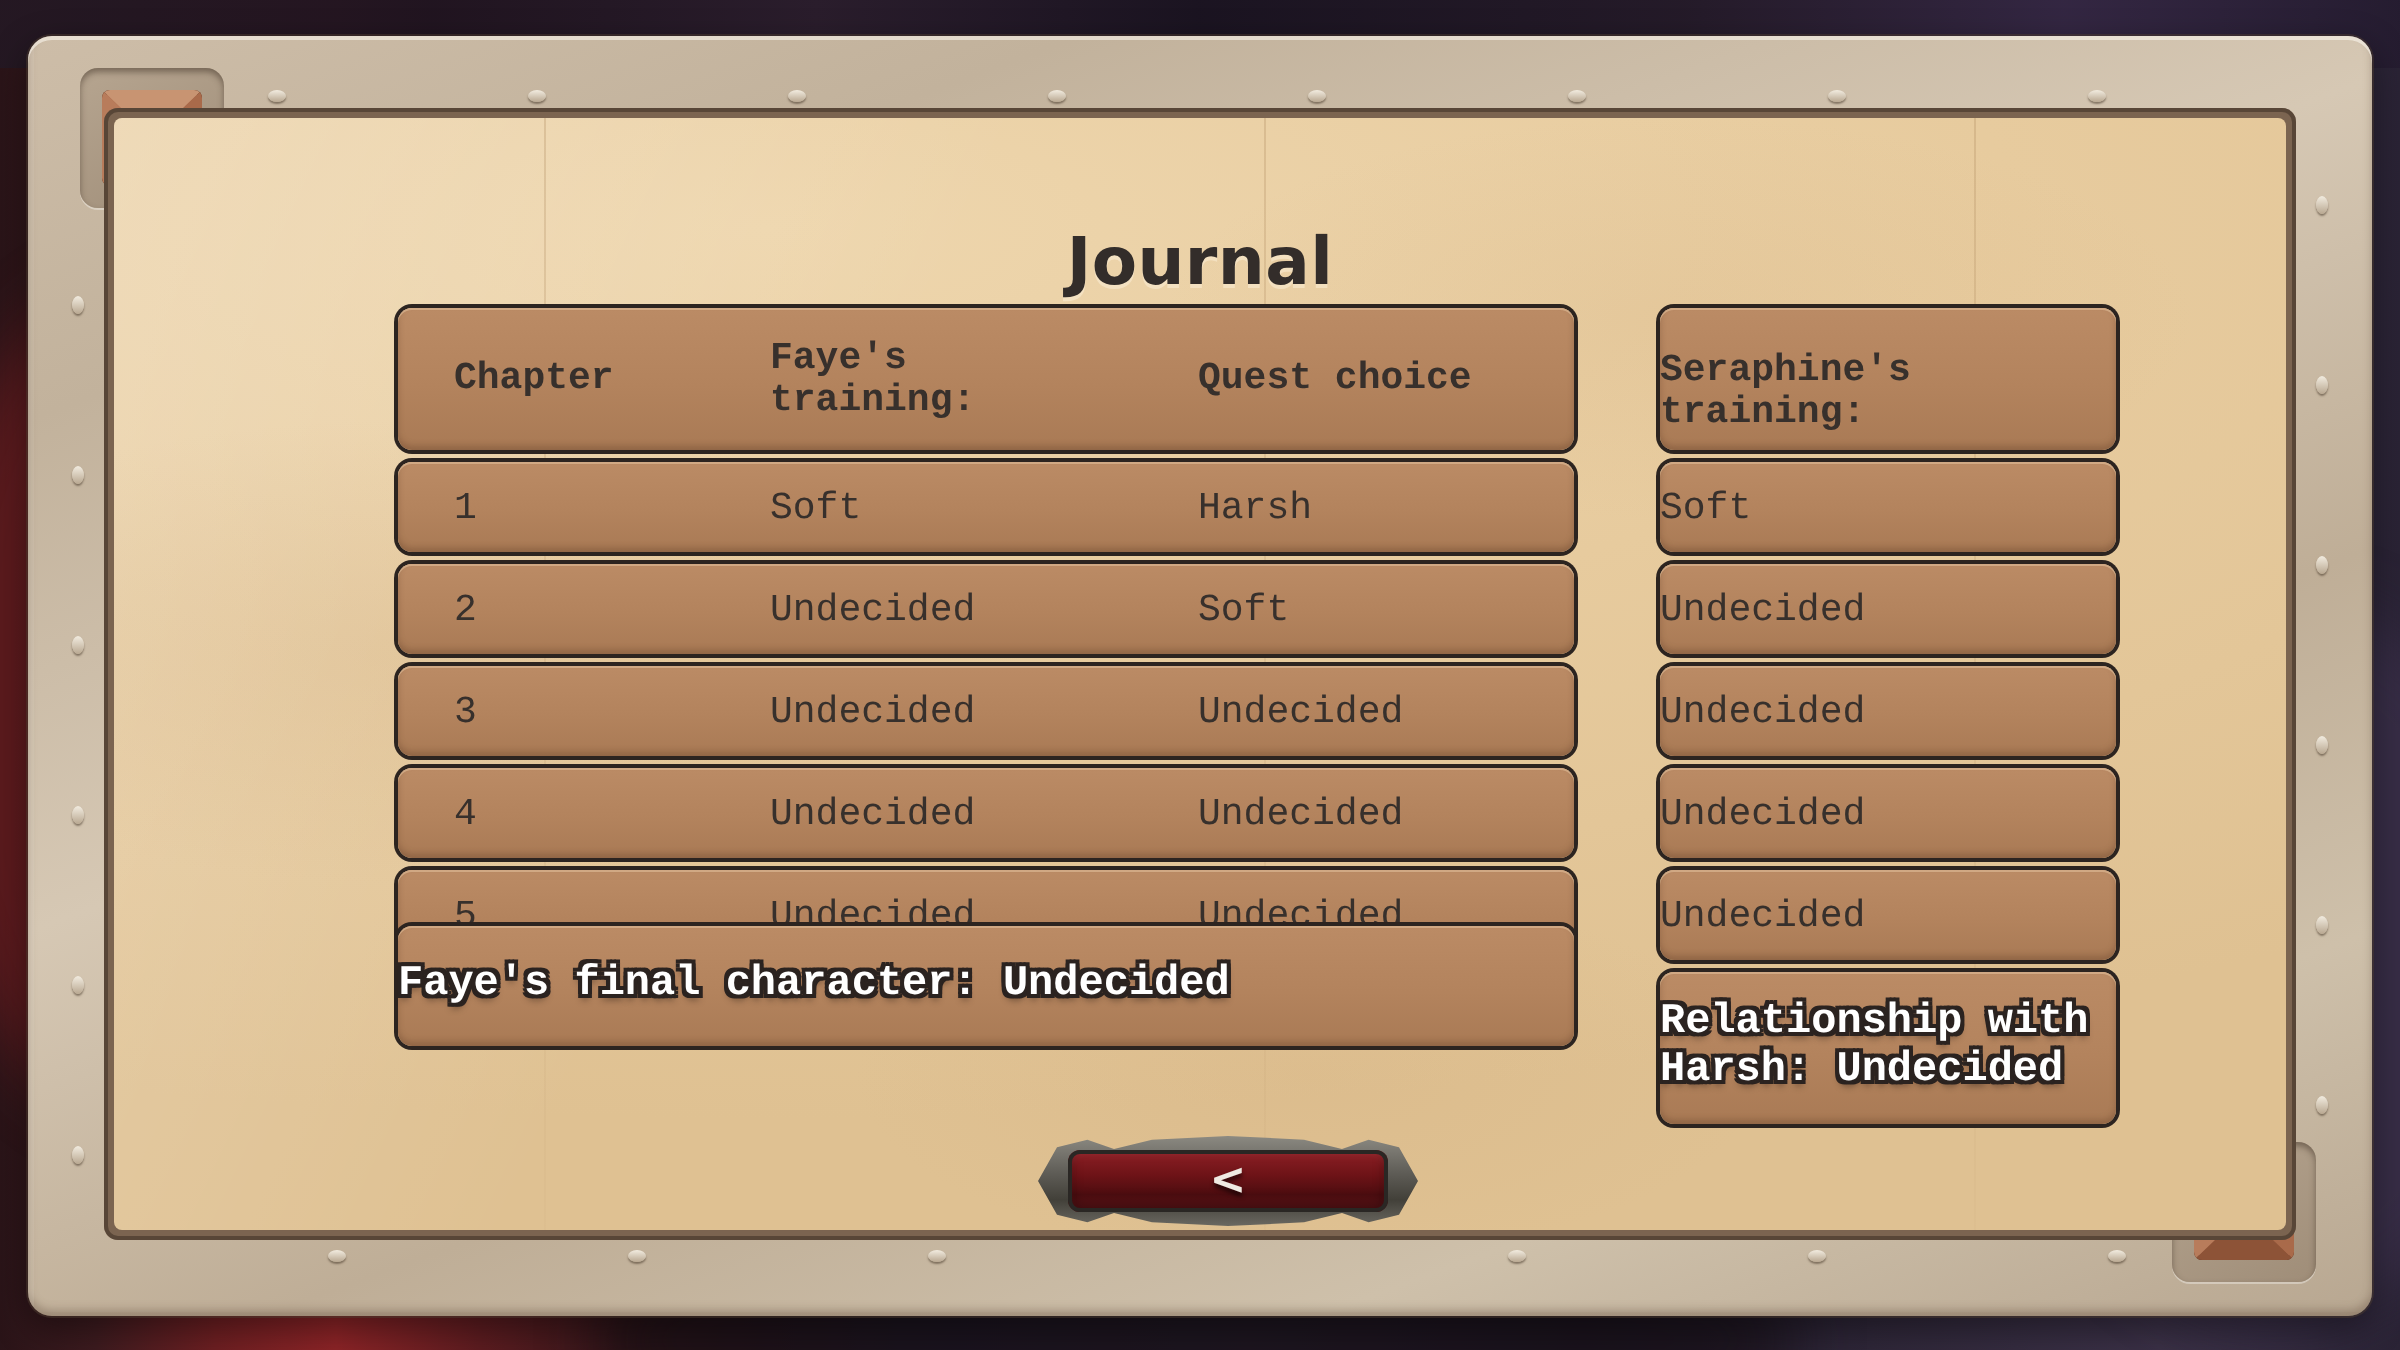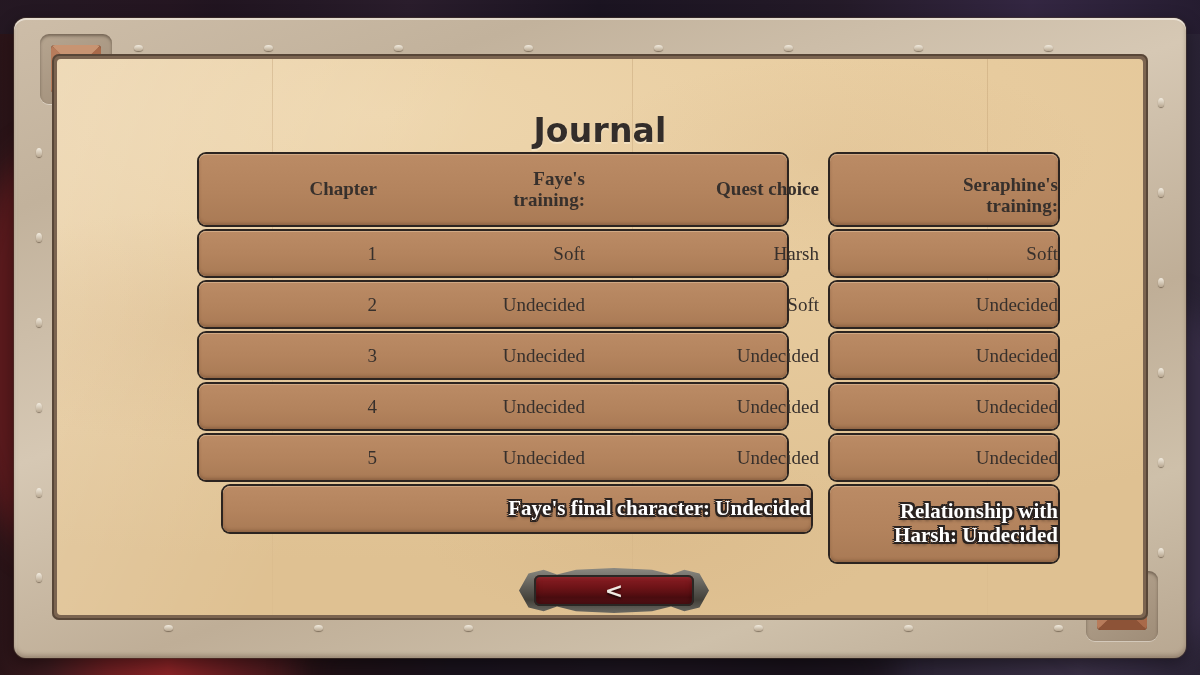--- a/index.html
+++ b/index.html
@@ -124,22 +124,22 @@
     position:absolute;
     background:linear-gradient(180deg,#bb8b65 0%, #b3835d 55%, #a97a55 100%);
     border-radius:7px;
     box-shadow:
       0 0 0 2px #2c2420,
       inset 0 1px 0 rgba(255,228,196,.35),
       inset 0 -2px 3px rgba(95,60,38,.35);
     display:flex; align-items:center;
   }
   .cell {
-    font-size:19px; color:#37302c; text-align:right;
-    font-family:Liberation Serif, serif;
+    font-size:19px; color:#37302c; text-align:left;
+    font-family:Liberation Mono, monospace;
   }
   .head .cell { font-weight:bold; font-size:19px; line-height:1.08; }
 
   
   .col-ch  { position:absolute; left:28px;  width:150px; }
   .col-ft  { position:absolute; left:186px; width:200px; }
   .col-qc  { position:absolute; left:400px; width:220px; }
   
   .col-st  { position:absolute; left:0; width:100%; }
 
@@ -280,21 +280,21 @@
             <div class="cell col-ft">Undecided</div>
             <div class="cell col-qc">Undecided</div>
           </div>
 
           <div class="bar" style="left:142px; top:376px; width:588px; height:45px;">
             <div class="cell col-ch">5</div>
             <div class="cell col-ft">Undecided</div>
             <div class="cell col-qc">Undecided</div>
           </div>
 
-          <div class="bar summary" style="left:142px; top:427px; width:588px; height:46px;margin-left:24px;">
+          <div class="bar summary" style="left:142px; top:404px; width:588px; height:60px;">
             <div class="cell col-st">Faye's final character: Undecided</div>
           </div>
 
           <div class="bar head" style="left:773px; top:95px; width:228px; height:71px;">
             <div class="cell col-st" style="white-space:pre-line;margin-top:12px;">Seraphine's
 training:</div>
           </div>
 
           <div class="bar" style="left:773px; top:172px; width:228px; height:45px;">
             <div class="cell col-st">Soft</div>

